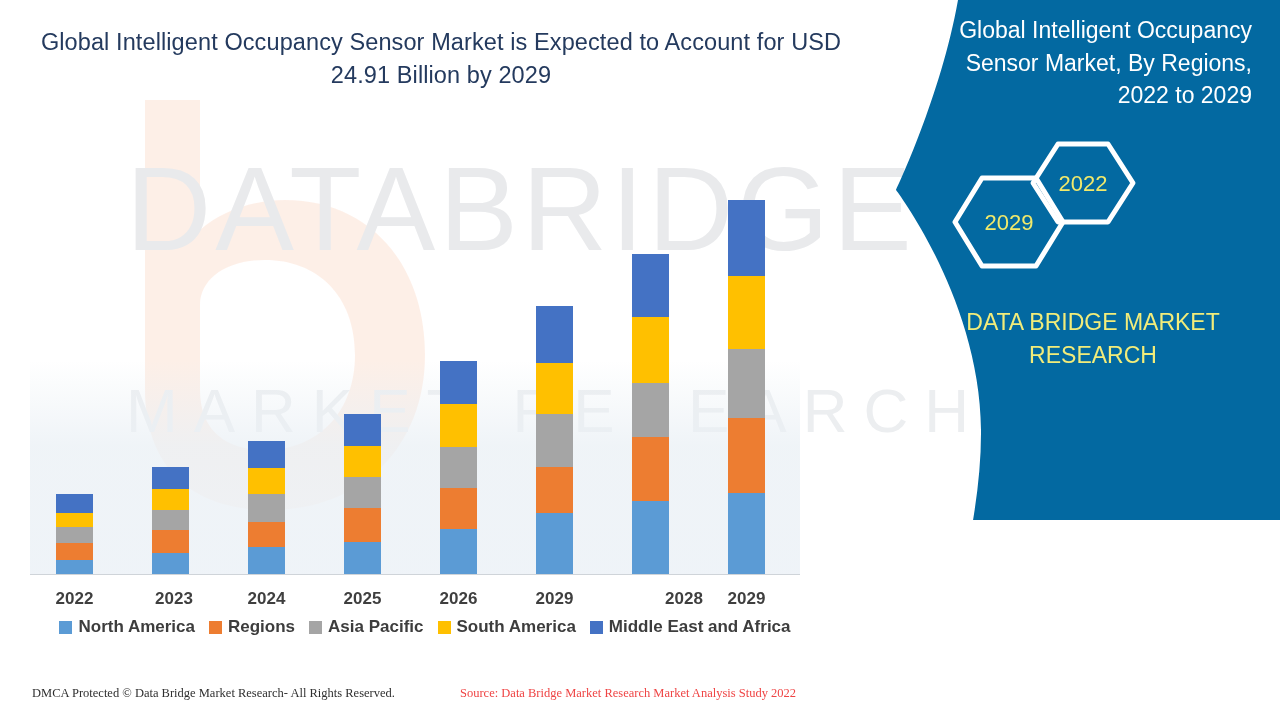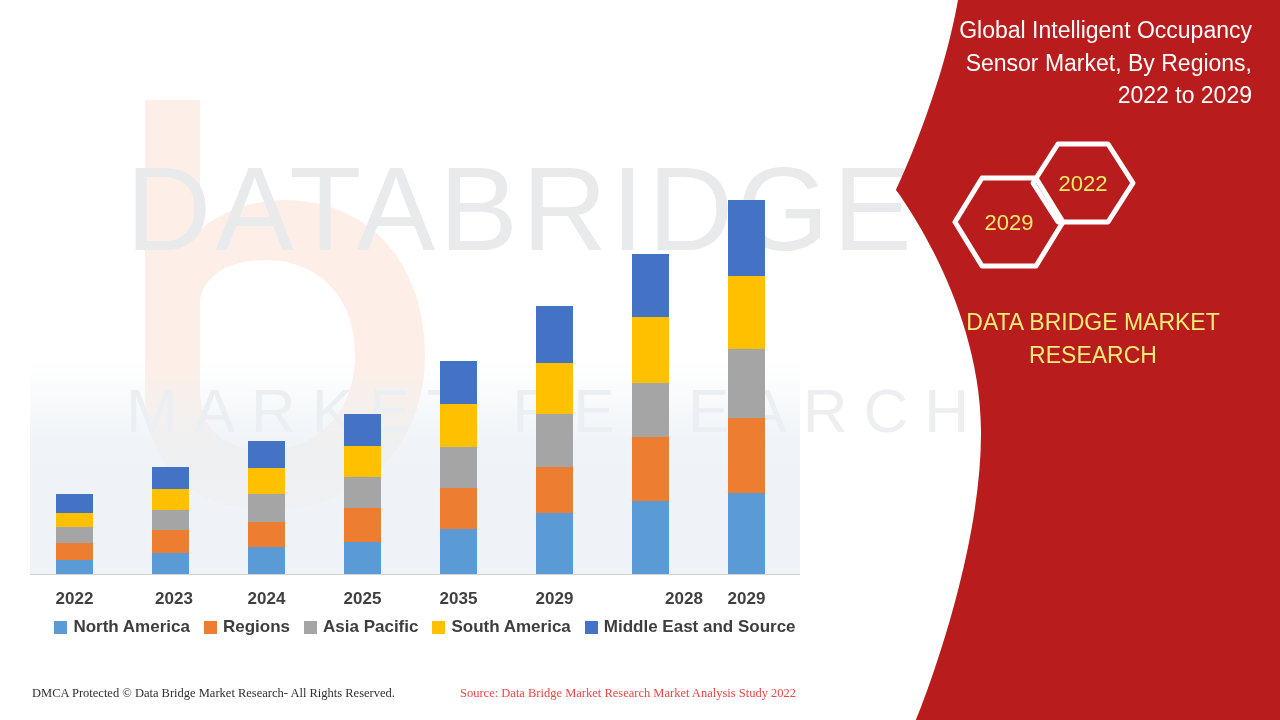--- a/index.html
+++ b/index.html
@@ -89,22 +89,22 @@
     font-size: 12.5px; color: #2f2f2f; white-space: nowrap;
   }
   .footer-source {
     position: absolute; left: 460px; top: 686px;
     font-family: "Liberation Serif", serif;
     font-size: 12.5px; color: #ef4444; white-space: nowrap;
   }
 
   
   .right-panel {
-    position: absolute; right: 0; top: 0; width: 440px; height: 720px;
-    background: #b91c1c;
+    position: absolute; right: 0; top: 0; width: 440px; height: 520px;
+    background: #0369a1;
     clip-path: path("M 118 0 L 440 0 L 440 720 L 76 720 C 76 720 142 560 141 430 C 140 300 56 190 56 190 C 56 190 101 96 118 0 Z");
   }
   .right-glow {
     position: absolute; right: 372px; top: 330px; width: 150px; height: 260px;
     border-radius: 50%;
     background: radial-gradient(ellipse at center, rgba(255,255,255,.55) 0%, rgba(255,255,255,0) 70%);
     pointer-events: none;
   }
 
   .panel-title {
@@ -139,20 +139,21 @@
       </svg>
     </div>
 
     <div class="wm-text">
       <div class="wm-line1">DATABRIDGE</div>
       <div class="wm-line2">MARKET RESEARCH</div>
     </div>
 
     <div class="plot-tint"></div>
 
+    <div class="headline">Global Intelligent Occupancy Sensor Market is Expected to Account for USD 24.91 Billion by 2029</div>
 
     <div class="chart">
       <div class="axis-line"></div>
       <div id="bars-layer">
           <div class="bar" style="left: 56px;">
             <div class="seg" style="height: 14px; background: rgb(91, 155, 213);"></div>
             <div class="seg" style="height: 17px; background: rgb(237, 125, 49);"></div>
             <div class="seg" style="height: 16px; background: rgb(165, 165, 165);"></div>
             <div class="seg" style="height: 14px; background: rgb(255, 192, 0);"></div>
             <div class="seg" style="height: 19px; background: rgb(68, 114, 196);"></div>
@@ -205,21 +206,21 @@
             <div class="seg" style="height: 69px; background: rgb(165, 165, 165);"></div>
             <div class="seg" style="height: 73px; background: rgb(255, 192, 0);"></div>
             <div class="seg" style="height: 76px; background: rgb(68, 114, 196);"></div>
           </div>
         </div>
       <div class="xlabels" id="xlabels">
           <div class="xlabel" style="left: 34.5px;">2022</div>
           <div class="xlabel" style="left: 134px;">2023</div>
           <div class="xlabel" style="left: 226.5px;">2024</div>
           <div class="xlabel" style="left: 322.5px;">2025</div>
-          <div class="xlabel" style="left: 418.5px;">2035</div>
+          <div class="xlabel" style="left: 418.5px;">2026</div>
           <div class="xlabel" style="left: 514.5px;">2029</div>
           <div class="xlabel" style="left: 644px;">2028</div>
           <div class="xlabel" style="left: 706.5px;">2029</div>
         </div>
       <div class="legend" id="legend">
           <div class="legend-item">
             <span class="legend-swatch" style="background: rgb(91, 155, 213);"></span>
             <span class="legend-label">North America</span>
           </div>
           <div class="legend-item">
@@ -229,21 +230,21 @@
           <div class="legend-item">
             <span class="legend-swatch" style="background: rgb(165, 165, 165);"></span>
             <span class="legend-label">Asia Pacific</span>
           </div>
           <div class="legend-item">
             <span class="legend-swatch" style="background: rgb(255, 192, 0);"></span>
             <span class="legend-label">South America</span>
           </div>
           <div class="legend-item">
             <span class="legend-swatch" style="background: rgb(68, 114, 196);"></span>
-            <span class="legend-label">Middle East and Source</span>
+            <span class="legend-label">Middle East and Africa</span>
           </div>
         </div>
     </div>
 
     <div class="footer-left">DMCA Protected © Data Bridge Market Research- All Rights Reserved.</div>
     <div class="footer-source">Source: Data Bridge Market Research Market Analysis Study 2022</div>
   </div>
 
   <div class="right-panel">
     <div class="panel-title">Global Intelligent Occupancy Sensor Market, By Regions, 2022 to 2029</div>

